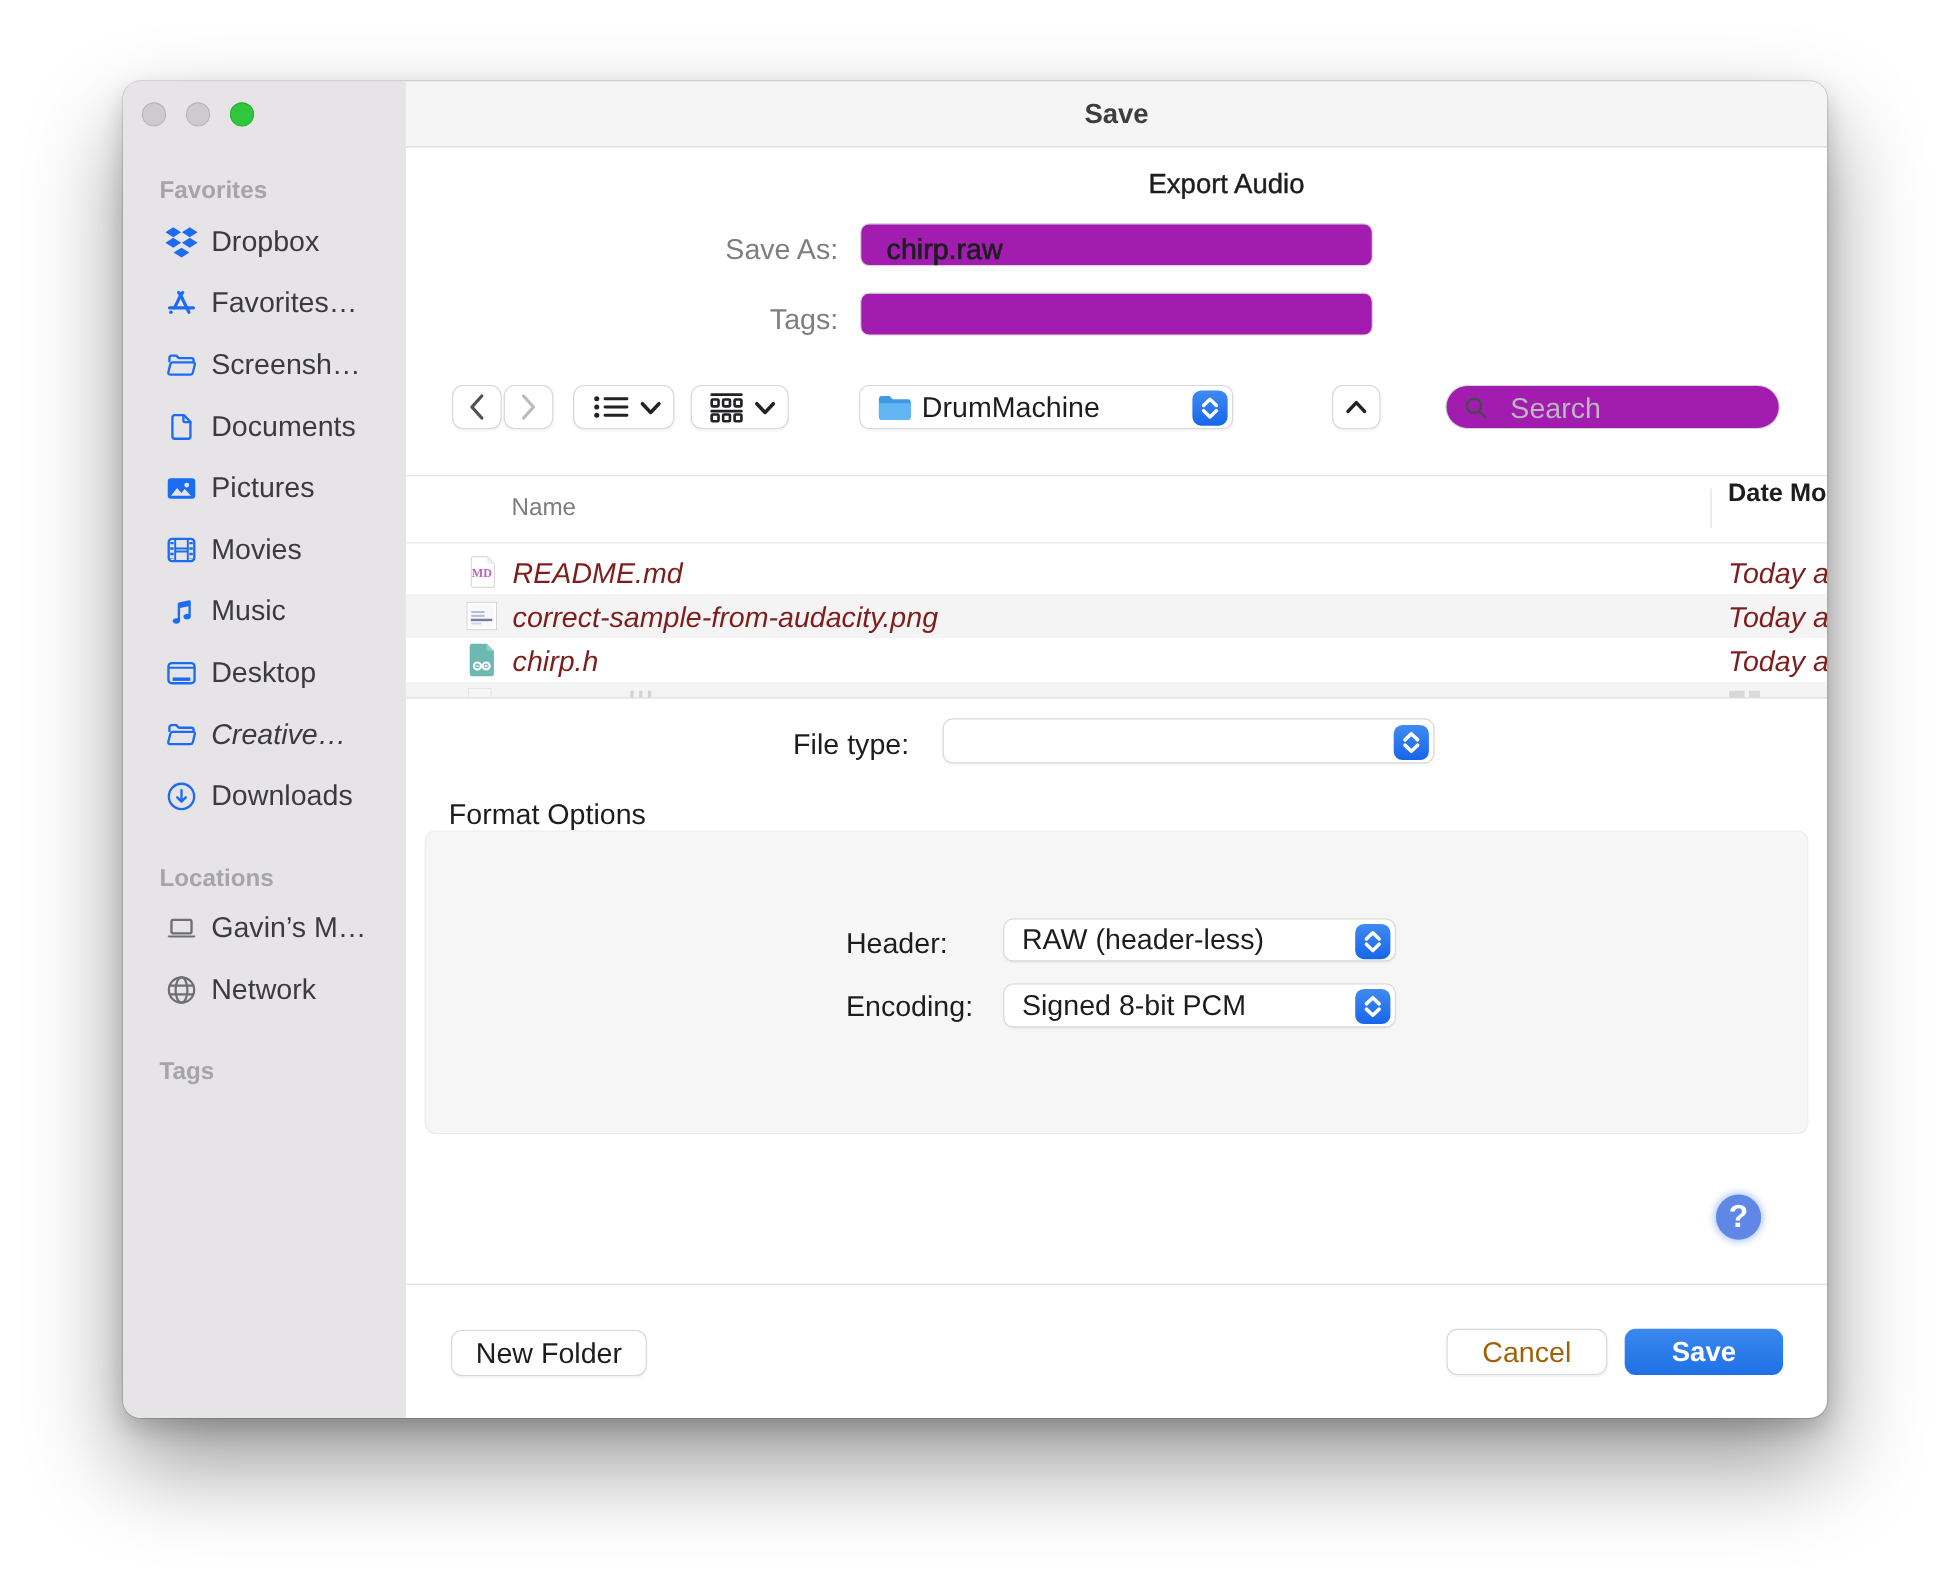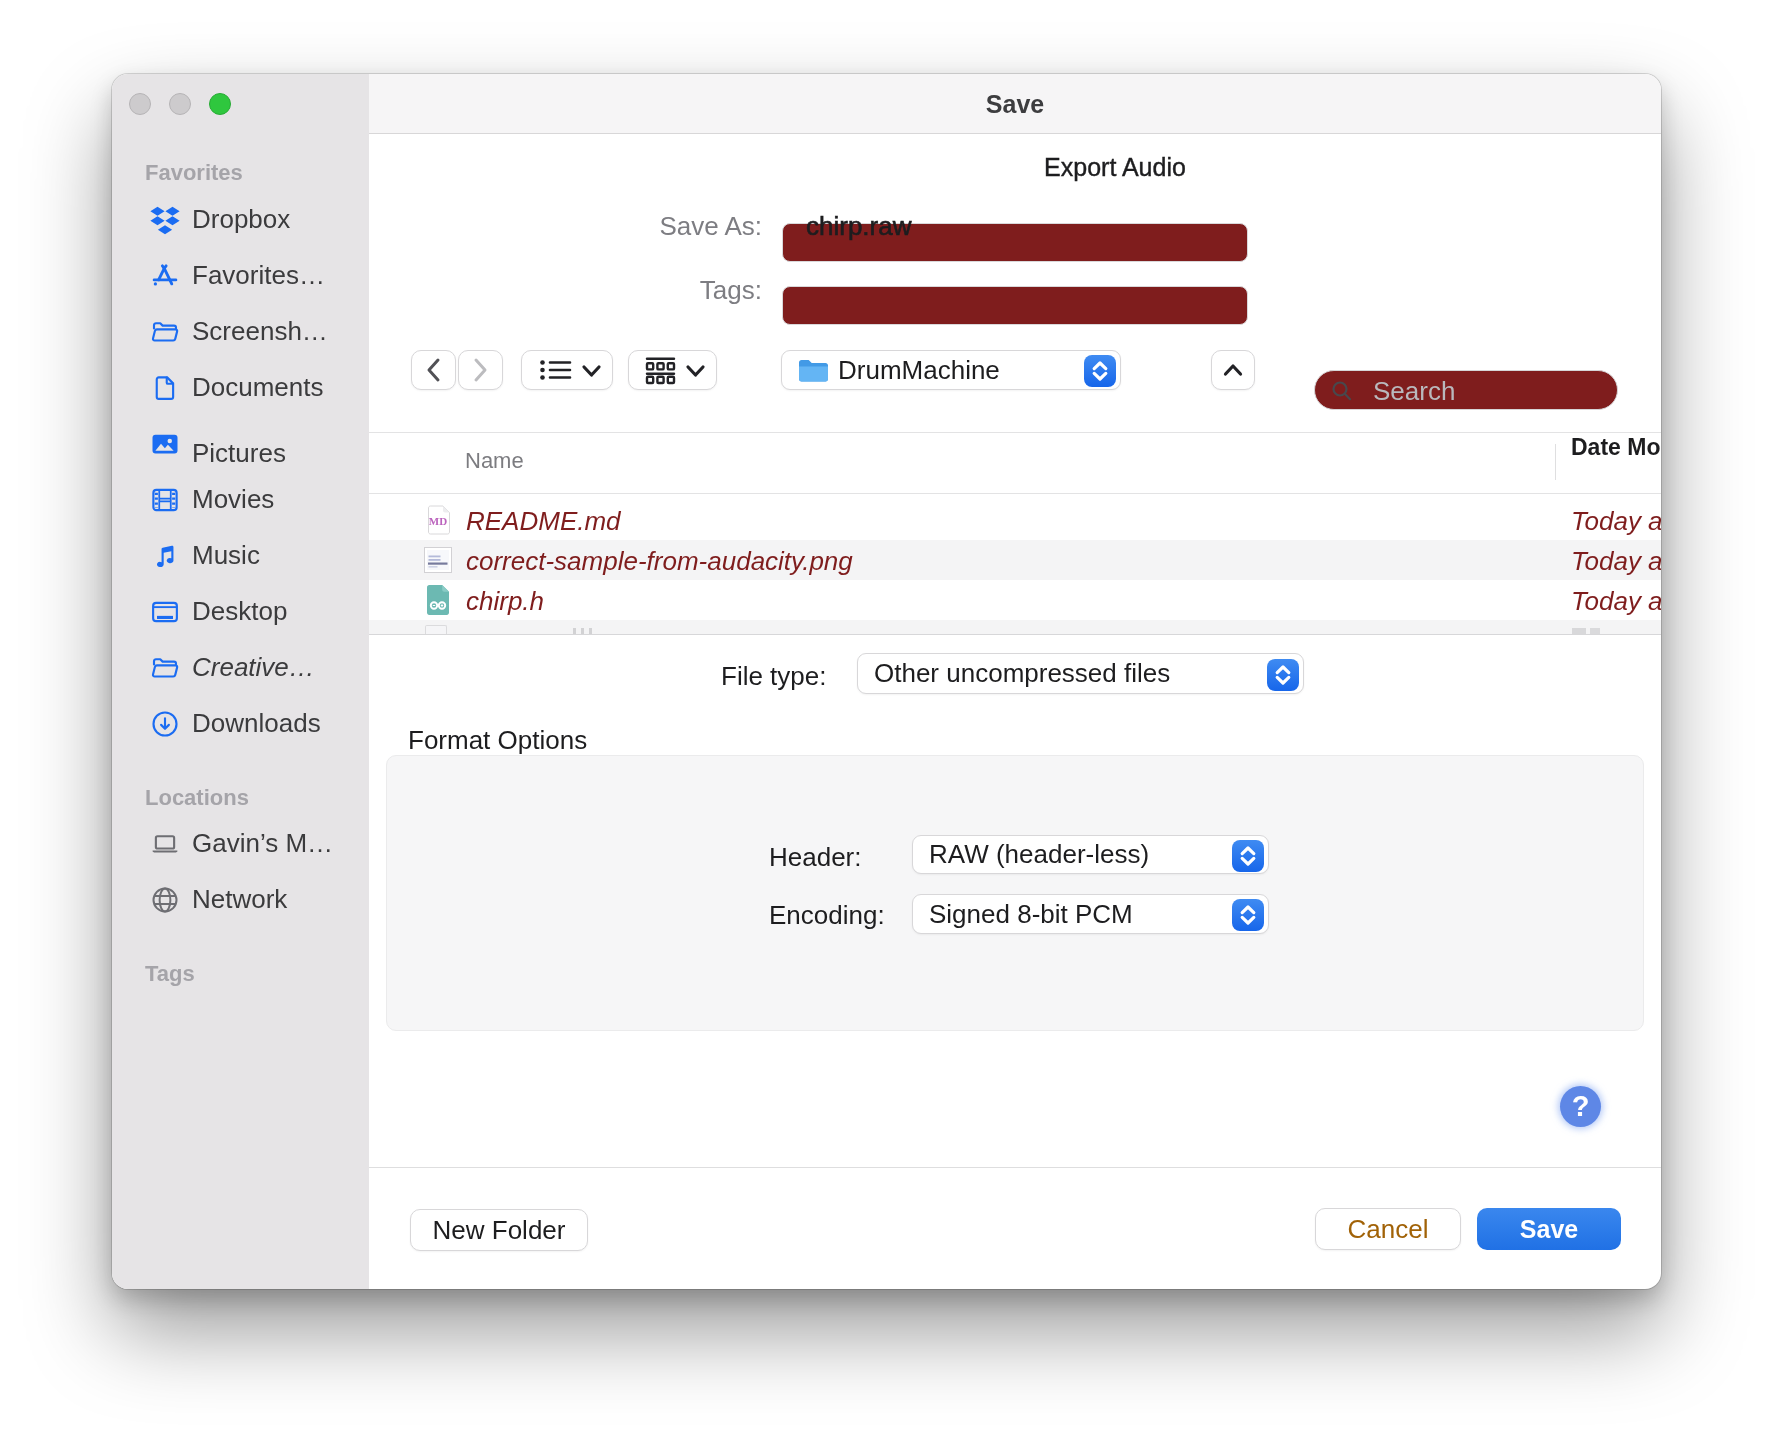--- a/index.html
+++ b/index.html
@@ -12,21 +12,21 @@
 }
 #sidebar { position:absolute; left:0; top:0; bottom:0; width:257px; background:#e6e4e6; }
 #titlebar { position:absolute; left:257px; right:0; top:0; height:60px; background:#f6f5f6; border-bottom:1px solid #d8d7d8; }
 #titlebar .t { position:absolute; left:0; right:0; top:0; height:60px; line-height:60px; text-align:center; font-size:25px; font-weight:bold; color:#3d3d3f; }
 .light { position:absolute; width:22px; height:22px; border-radius:50%; top:19px; }
 .sechdr { position:absolute; font-size:22px; font-weight:bold; color:#a5a4a9; }
 .sitem { position:absolute; font-size:26px; color:#3b3b3d; white-space:nowrap; }
 .sicon { position:absolute; left:38px; width:30px; height:30px; }
 .lbl { position:absolute; font-size:26px; color:#7d7d82; text-align:right; white-space:nowrap; }
 .dark { color:#1d1d1f; }
-.field { position:absolute; background:#7f1d1d; border:1px solid #d9d8da; border-radius:8px;margin-top:20px; }
+.field { position:absolute; background:#a21caf; border:1px solid #d9d8da; border-radius:8px; }
 .btn { position:absolute; background:#fff; border:1px solid #d8d7d9; border-radius:10px; box-shadow:0 1px 2px rgba(0,0,0,0.05); }
 .popup { position:absolute; background:#fff; border:1px solid #d8d7d9; border-radius:9px; box-shadow:0 1px 2px rgba(0,0,0,0.05); }
 .popup .txt { position:absolute; left:16px; top:0; bottom:0; display:flex; align-items:center; font-size:26px; color:#1d1d1f; white-space:nowrap; }
 .stepper { position:absolute; width:32px; border-radius:8px; background:linear-gradient(#3f8bf2,#1766ea); display:flex; align-items:center; justify-content:center; }
 .rowtxt { position:absolute; font-size:26px; color:#7f1d1d; white-space:nowrap;font-style:italic; }
 </style>
 </head>
 <body>
 <div id="dialog">
   <div id="sidebar"></div>
@@ -65,21 +65,21 @@
       <path d="M7 3.5 h6.7 L18.5 8.3 V19.1 c0 .9-.7 1.6-1.6 1.6 H7 c-.9 0-1.6-.7-1.6-1.6 V5.1 c0-.9.7-1.6 1.6-1.6 z"></path>
       <path d="M13.4 3.7 V7.7 c0 .5.4.9.9.9 h4"></path>
     </svg>
     <div class="sitem" style="left:80px; top:298px;">Documents</div>
 
     <svg class="sicon" style="top:355px;" viewBox="0 0 24 24">
       <rect x="2" y="4.6" width="20" height="15" rx="2.4" fill="#1b6cf2"></rect>
       <circle cx="15.8" cy="9.6" r="1.8" fill="#e6e4e6"></circle>
       <path d="M4.3 17.3 l4.5-5.6 3.1 3.7 2.4-2.9 4.6 4.8 z" fill="#e6e4e6"></path>
     </svg>
-    <div class="sitem" style="left:80px; top:364px;text-align:right;">Pictures</div>
+    <div class="sitem" style="left:80px; top:354px;text-align:right;">Pictures</div>
 
     <svg class="sicon" style="top:411px;" viewBox="0 0 24 24" fill="none" stroke="#1b6cf2">
       <rect x="2.7" y="3.9" width="18.6" height="16.2" rx="2.4" stroke-width="1.7"></rect>
       <path d="M7.4 4.2 V19.8 M16.6 4.2 V19.8" stroke-width="1.4"></path>
       <path d="M5.05 6.1 V18.4" stroke-width="2.5" stroke-dasharray="1.8 2.15"></path>
       <path d="M18.95 6.1 V18.4" stroke-width="2.5" stroke-dasharray="1.8 2.15"></path>
       <path d="M7.4 10.9 H16.6 M7.4 13.1 H16.6" stroke-width="1.4"></path>
     </svg>
     <div class="sitem" style="left:80px; top:410px;">Movies</div>
 
@@ -242,21 +242,20 @@
     <div class="abs" style="left:461px; top:554px; width:3px; height:6px; background:#d2d2d4;"></div>
     <div class="abs" style="left:469px; top:554px; width:3px; height:6px; background:#d2d2d4;"></div>
     <div class="abs" style="left:477px; top:554px; width:3px; height:6px; background:#d2d2d4;"></div>
     <div class="abs" style="left:1460px; top:554px; width:14px; height:6px; background:#d8d8da;"></div>
     <div class="abs" style="left:1478px; top:554px; width:10px; height:6px; background:#dadadc;"></div>
     <div class="abs" style="left:257px; right:0; top:560px; height:1px; background:#d7d7d9;"></div>
   </div>
 
   <div class="abs dark" style="left:609px; top:587px; font-size:26px;">File type:</div>
   <div class="popup" style="left:745px; top:579px; width:447px; height:41px;">
-      <div class="txt">Other uncompressed files</div>
     <div class="stepper" style="right:4px; top:4.5px; height:32px;">
         <svg width="24" height="26" viewBox="0 0 24 26" fill="none" stroke="#fff" stroke-width="3.2" stroke-linecap="round" stroke-linejoin="round">
           <path d="M6.2 10.6 12 5 17.8 10.6 M6.2 15.4 12 21 17.8 15.4"></path>
         </svg>
       </div>
   </div>
 
   <div class="abs dark" style="left:296px; top:651px; font-size:26px;">Format Options</div>
   <div class="abs" style="left:274px; top:681px; width:1258px; height:276px; background:#f6f6f7; border:1px solid #ebebec; border-radius:10px;"></div>
   <div class="abs dark" style="left:657px; top:768px; font-size:26px;">Header:</div>

